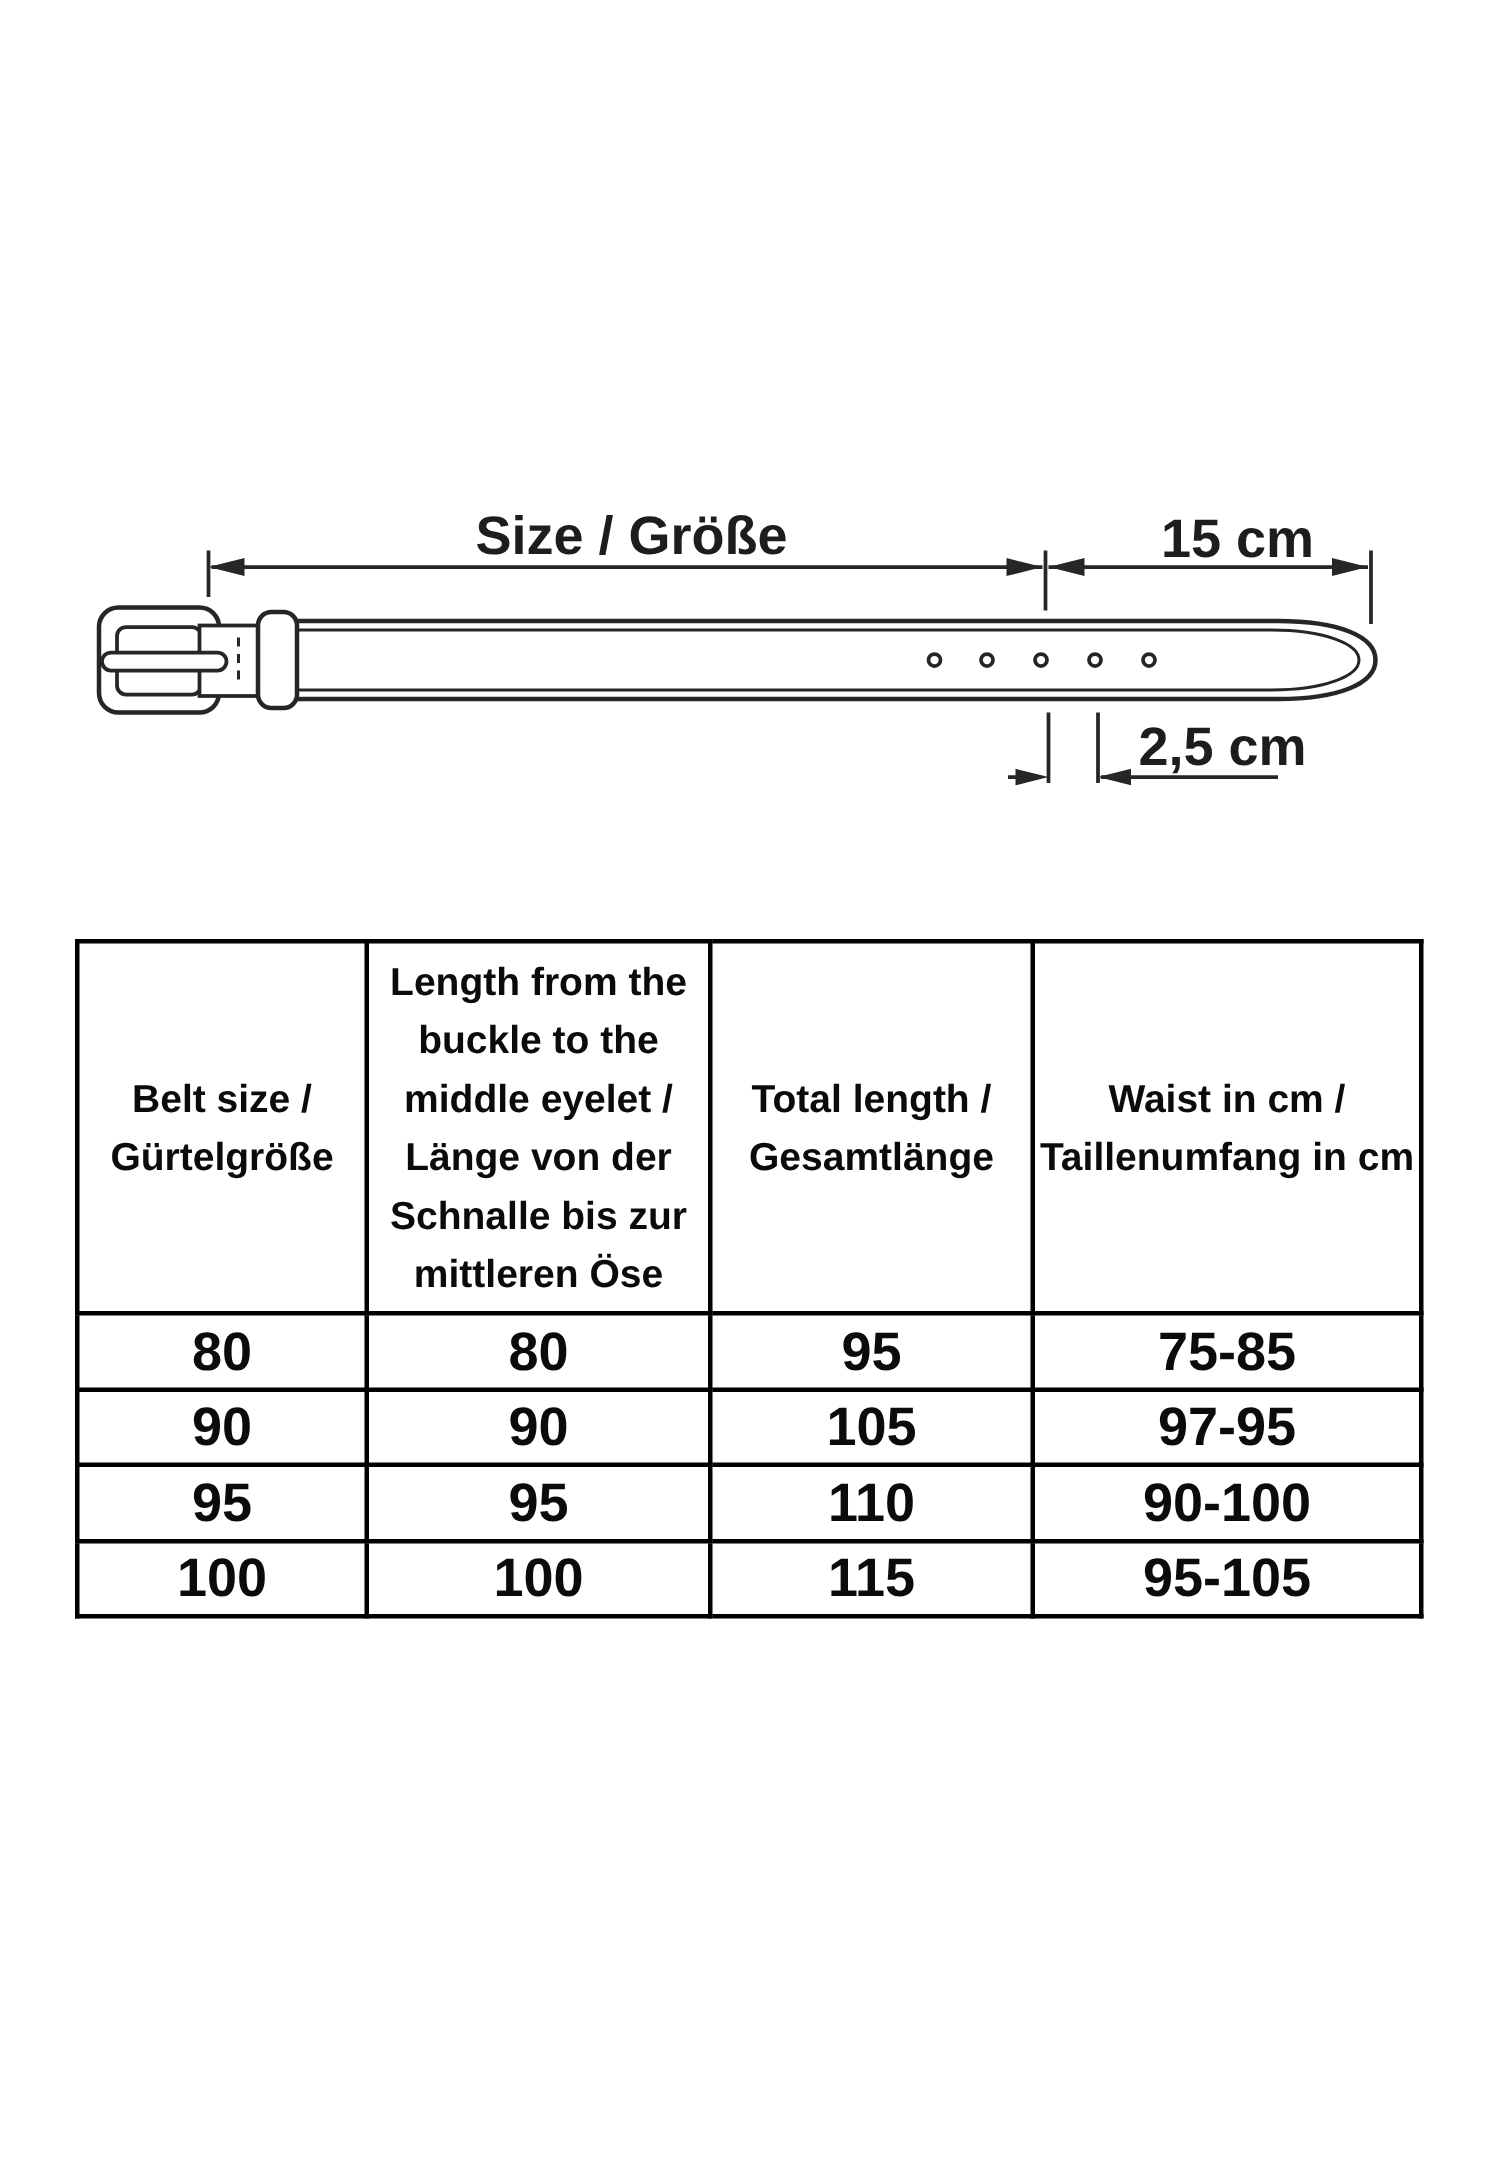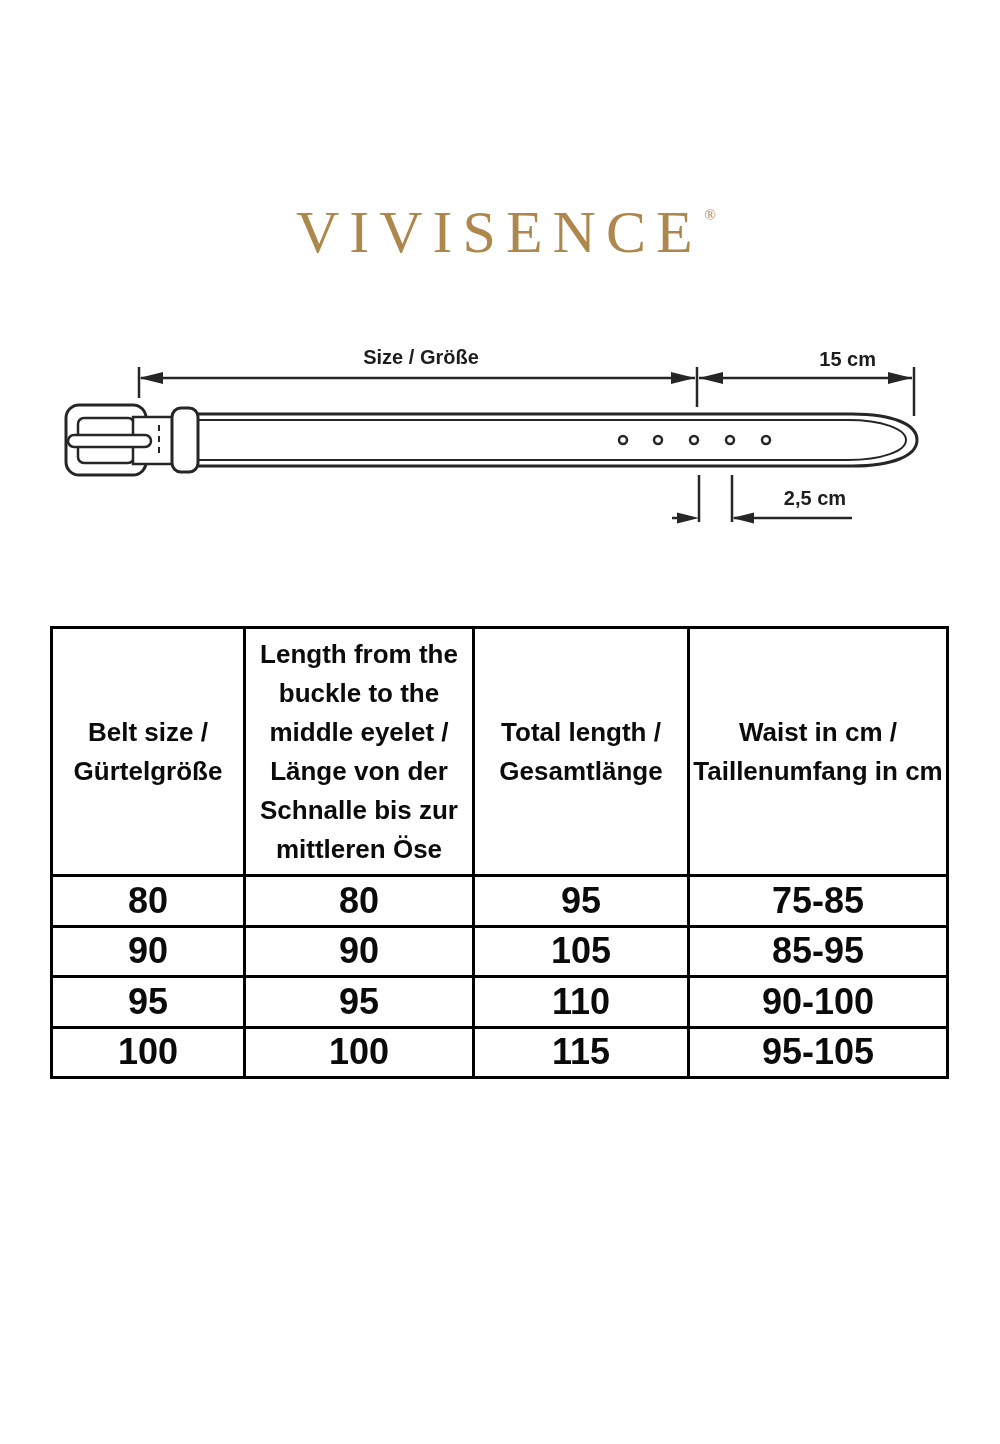--- a/index.html
+++ b/index.html
@@ -27,21 +27,21 @@
     font-size:15px; letter-spacing:0;
     position:relative; top:-32px; left:2px;
   }
   
   .diagram-svg { position:absolute; left:0; top:330px; }
   .dim-label {
     position:absolute;
     font-weight:bold;
     color:#1d1d1d;
     text-align:center;
-    font-size:20px; line-height:30px;
+    font-size:36px; line-height:30px;
     white-space:nowrap;
   }
   #size-label   { left:291px; top:342px; width:260px; }
   #tip-label    { left:736px; top:344px; width:140px;text-align:right; }
   #eyelet-label { left:731px; top:483px; width:140px;padding-left:28px; }
   
   .size-table-wrap { position:absolute; left:50px; top:626px; }
   table.size-table {
     border-collapse:collapse;
     table-layout:fixed;
@@ -63,21 +63,20 @@
   table.size-table td {
     font-size:36px;
     height:40px;
   }
 </style>
 </head>
 <body>
 
 <div class="page">
 
-  <div class="brand"><span>VIVISENCE</span><span class="rmark">®</span></div>
 
   <svg class="diagram-svg" width="1000" height="215" viewBox="0 330 1000 215" fill="none" stroke="#262626" stroke-width="3">
 
     <g>
       <path d="M197 414 L852 414 C892 414 917 424 917 440 C917 456 892 466 852 466 L197 466 Z" fill="#ffffff"></path>
       <path d="M197 420 L848 420 C882 420 906 429 906 440 C906 451 882 460 848 460 L197 460" stroke-width="2"></path>
     </g>
 
     <g stroke-width="2.5" fill="#ffffff">
       <circle cx="623" cy="440" r="4"></circle>
@@ -153,21 +152,21 @@
         <tr>
           <td>80</td>
           <td>80</td>
           <td>95</td>
           <td>75-85</td>
         </tr>
         <tr>
           <td>90</td>
           <td>90</td>
           <td>105</td>
-          <td>85-95</td>
+          <td>97-95</td>
         </tr>
         <tr>
           <td>95</td>
           <td>95</td>
           <td>110</td>
           <td>90-100</td>
         </tr>
         <tr>
           <td>100</td>
           <td>100</td>

